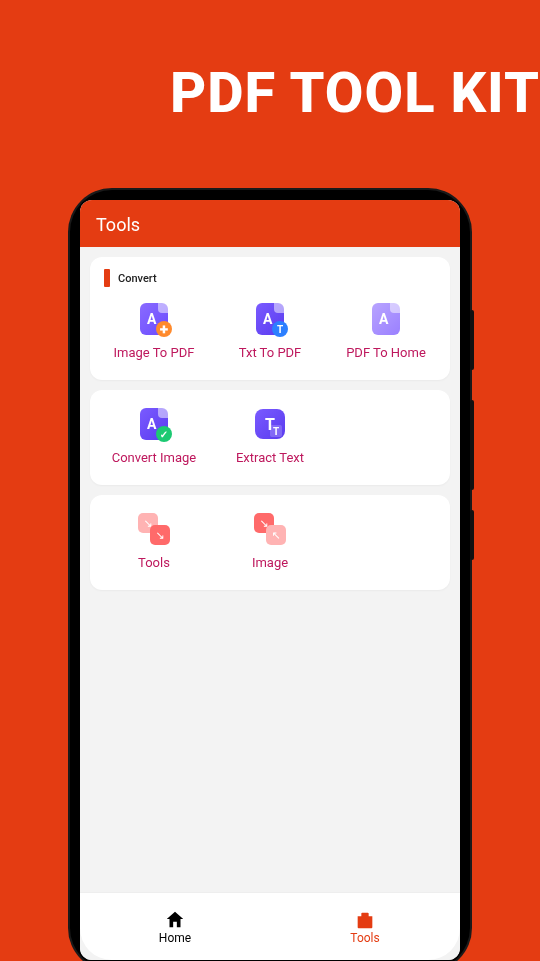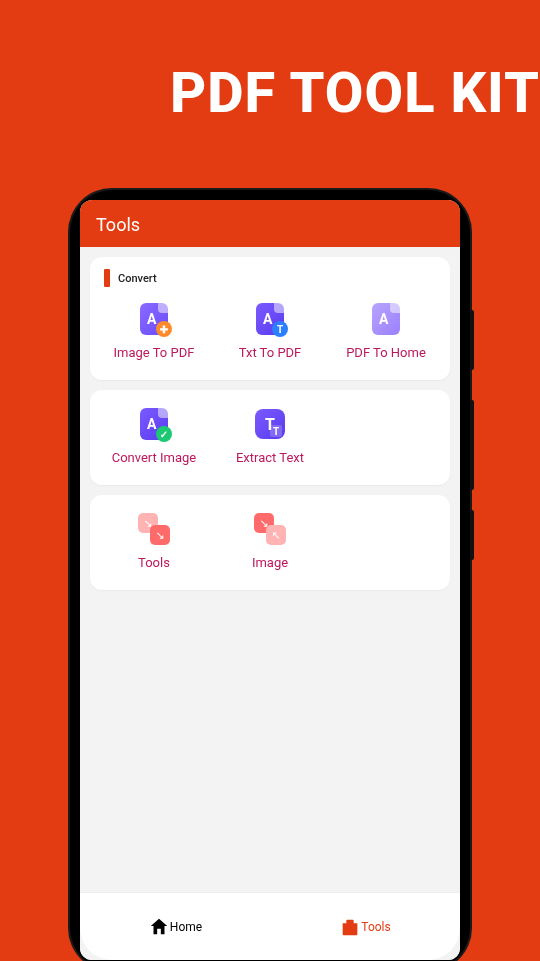--- a/index.html
+++ b/index.html
@@ -195,21 +195,21 @@
     position: absolute;
     bottom: 0;
     left: 0;
     right: 0;
     border-bottom-left-radius: 32px;
     border-bottom-right-radius: 32px;
   }
   .nav-item {
     flex:1;
     display:flex;
-    flex-direction:row;
+    flex-direction:column;
     align-items:center;
     justify-content:center;
     gap:0;
     cursor:pointer;
   }
   .nav-item svg { width:22px;height:22px; }
   .nav-label { font-size:12px; }
   .nav-item.inactive { color:#000; }
   .nav-item.inactive svg { fill:#000; }
   .nav-item.active { color:#e43c12; }

